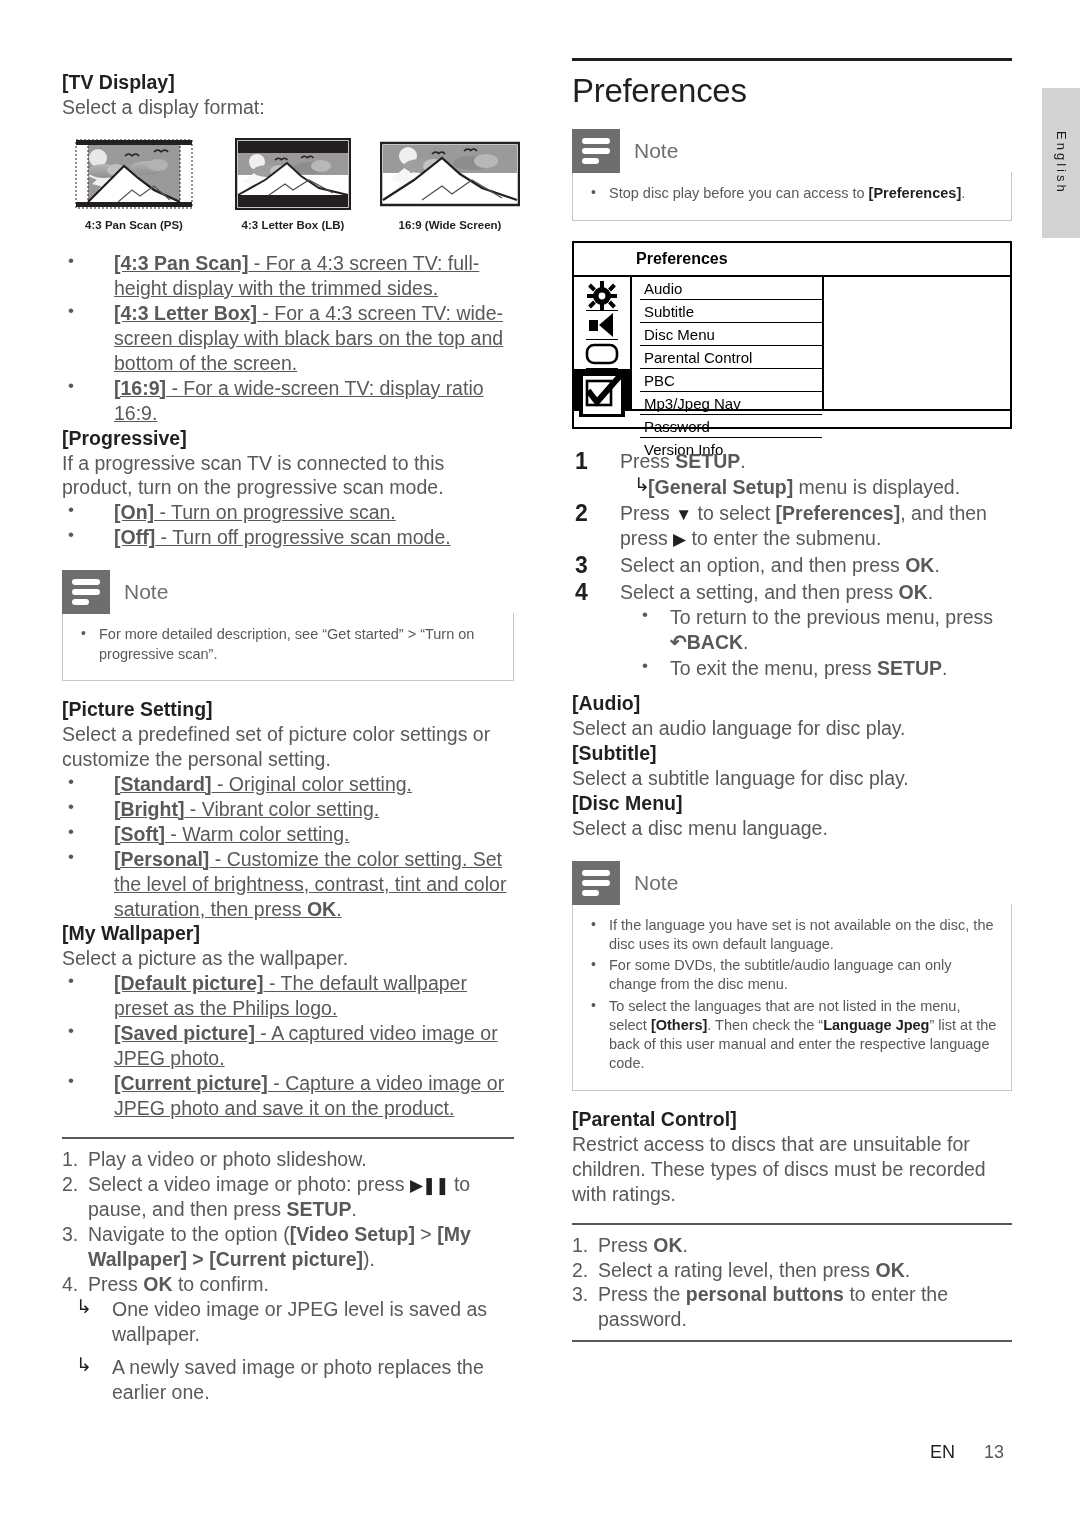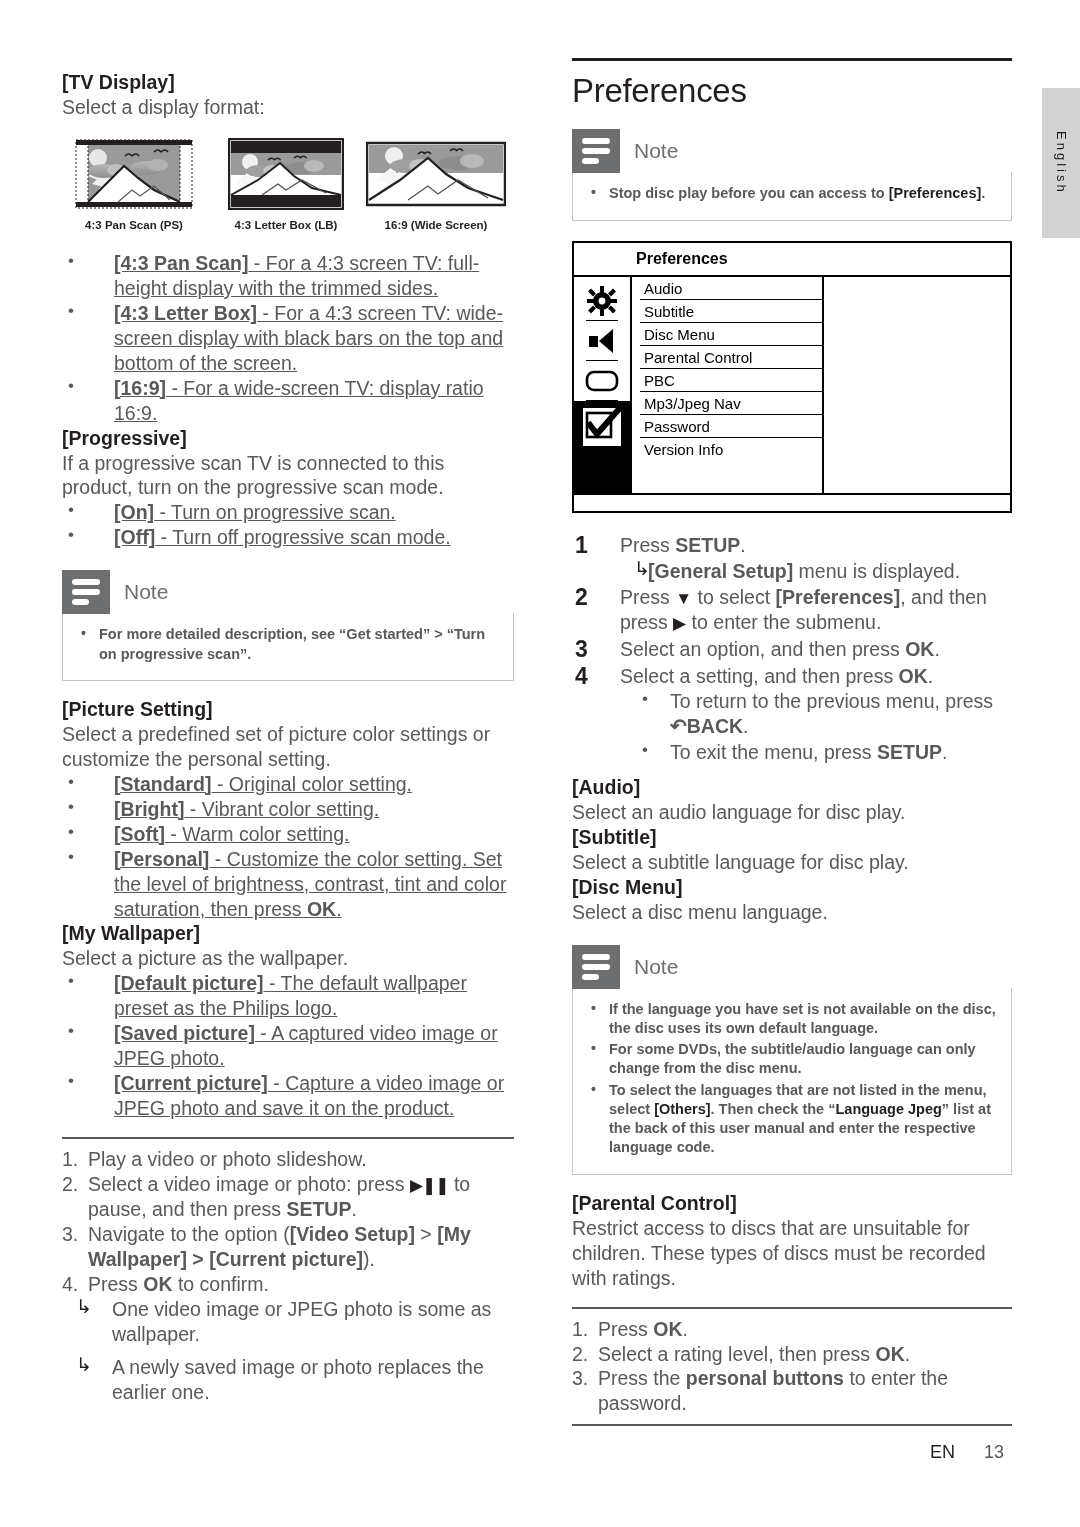--- a/index.html
+++ b/index.html
@@ -190,21 +190,20 @@
   .note-title {
     font-size: 21px;
     color: #6d6e70;
     padding-left: 14px;
   }
   .note-body {
     border: 1px solid #c6c7c9;
     border-top: none;
     padding: 12px 14px 14px 14px;
     margin-top: -1px;
-    font-weight: bold;
   }
   .note-body ul { list-style: none; margin: 0; padding: 0; }
   .note-body li {
     position: relative;
     padding-left: 22px;
     font-size: 14.5px;
     line-height: 1.33;
     color: #58595b;
     margin-bottom: 2px;
   }
@@ -212,21 +211,21 @@
     content: "\2022";
     position: absolute;
     left: 4px; top: -1px;
     font-size: 14px;
   }
   .note-body b { color: #231f20; }
 
   
   .tv-row {
     display: flex;
-    gap: 22px;
+    gap: 29px;
     margin-top: 18px;
   }
   .tv-cell { text-align: center; }
   .tv-caption {
     font-size: 11.5px;
     font-weight: bold;
     color: #231f20;
     margin-top: 9px;
     font-family: "Liberation Sans", sans-serif;
     white-space: nowrap;
@@ -241,21 +240,21 @@
     background: #fff;
     font-family: "Liberation Sans", sans-serif;
   }
   .osd-title {
     border-bottom: 2px solid #000;
     padding: 7px 0 7px 62px;
     font-size: 16px;
     font-weight: bold;
     color: #000;
   }
-  .osd-main { display: flex; height: 216px; }
+  .osd-main { display: flex; height: 132px; }
   .osd-icons {
     width: 58px;
     border-right: 2px solid #000;
     flex: 0 0 auto;
     display: flex;
     flex-direction: column;
     align-items: center;
     padding-top: 4px;
   }
   .osd-ic { width: 44px; height: 40px; display: flex; align-items: center; justify-content: center; position: relative; }
@@ -494,21 +493,21 @@
       <li>
         <span>Select a video image or photo: press </span><span class="icon-play">▶❚❚</span><span> to pause, and then press </span><b>SETUP</b><span>.</span>
       </li>
       <li>
         <span>Navigate to the option (</span><b>[Video Setup]</b><span> &gt; </span><b>[My Wallpaper] &gt; [Current picture]</b><span>).</span>
       </li>
       <li>
         <span>Press </span><b>OK</b><span> to confirm.</span>
       </li>
     </ol>
-    <div class="arrow-item">One video image or JPEG photo is some as wallpaper.</div>
+    <div class="arrow-item">One video image or JPEG level is saved as wallpaper.</div>
     <div class="spacer-8"></div>
     <div class="arrow-item">A newly saved image or photo replaces the earlier one.</div>
 
   </div>
 
   <div class="col-right">
 
     <div class="rule-thick"></div>
     <div class="big-title">Preferences</div>
 

